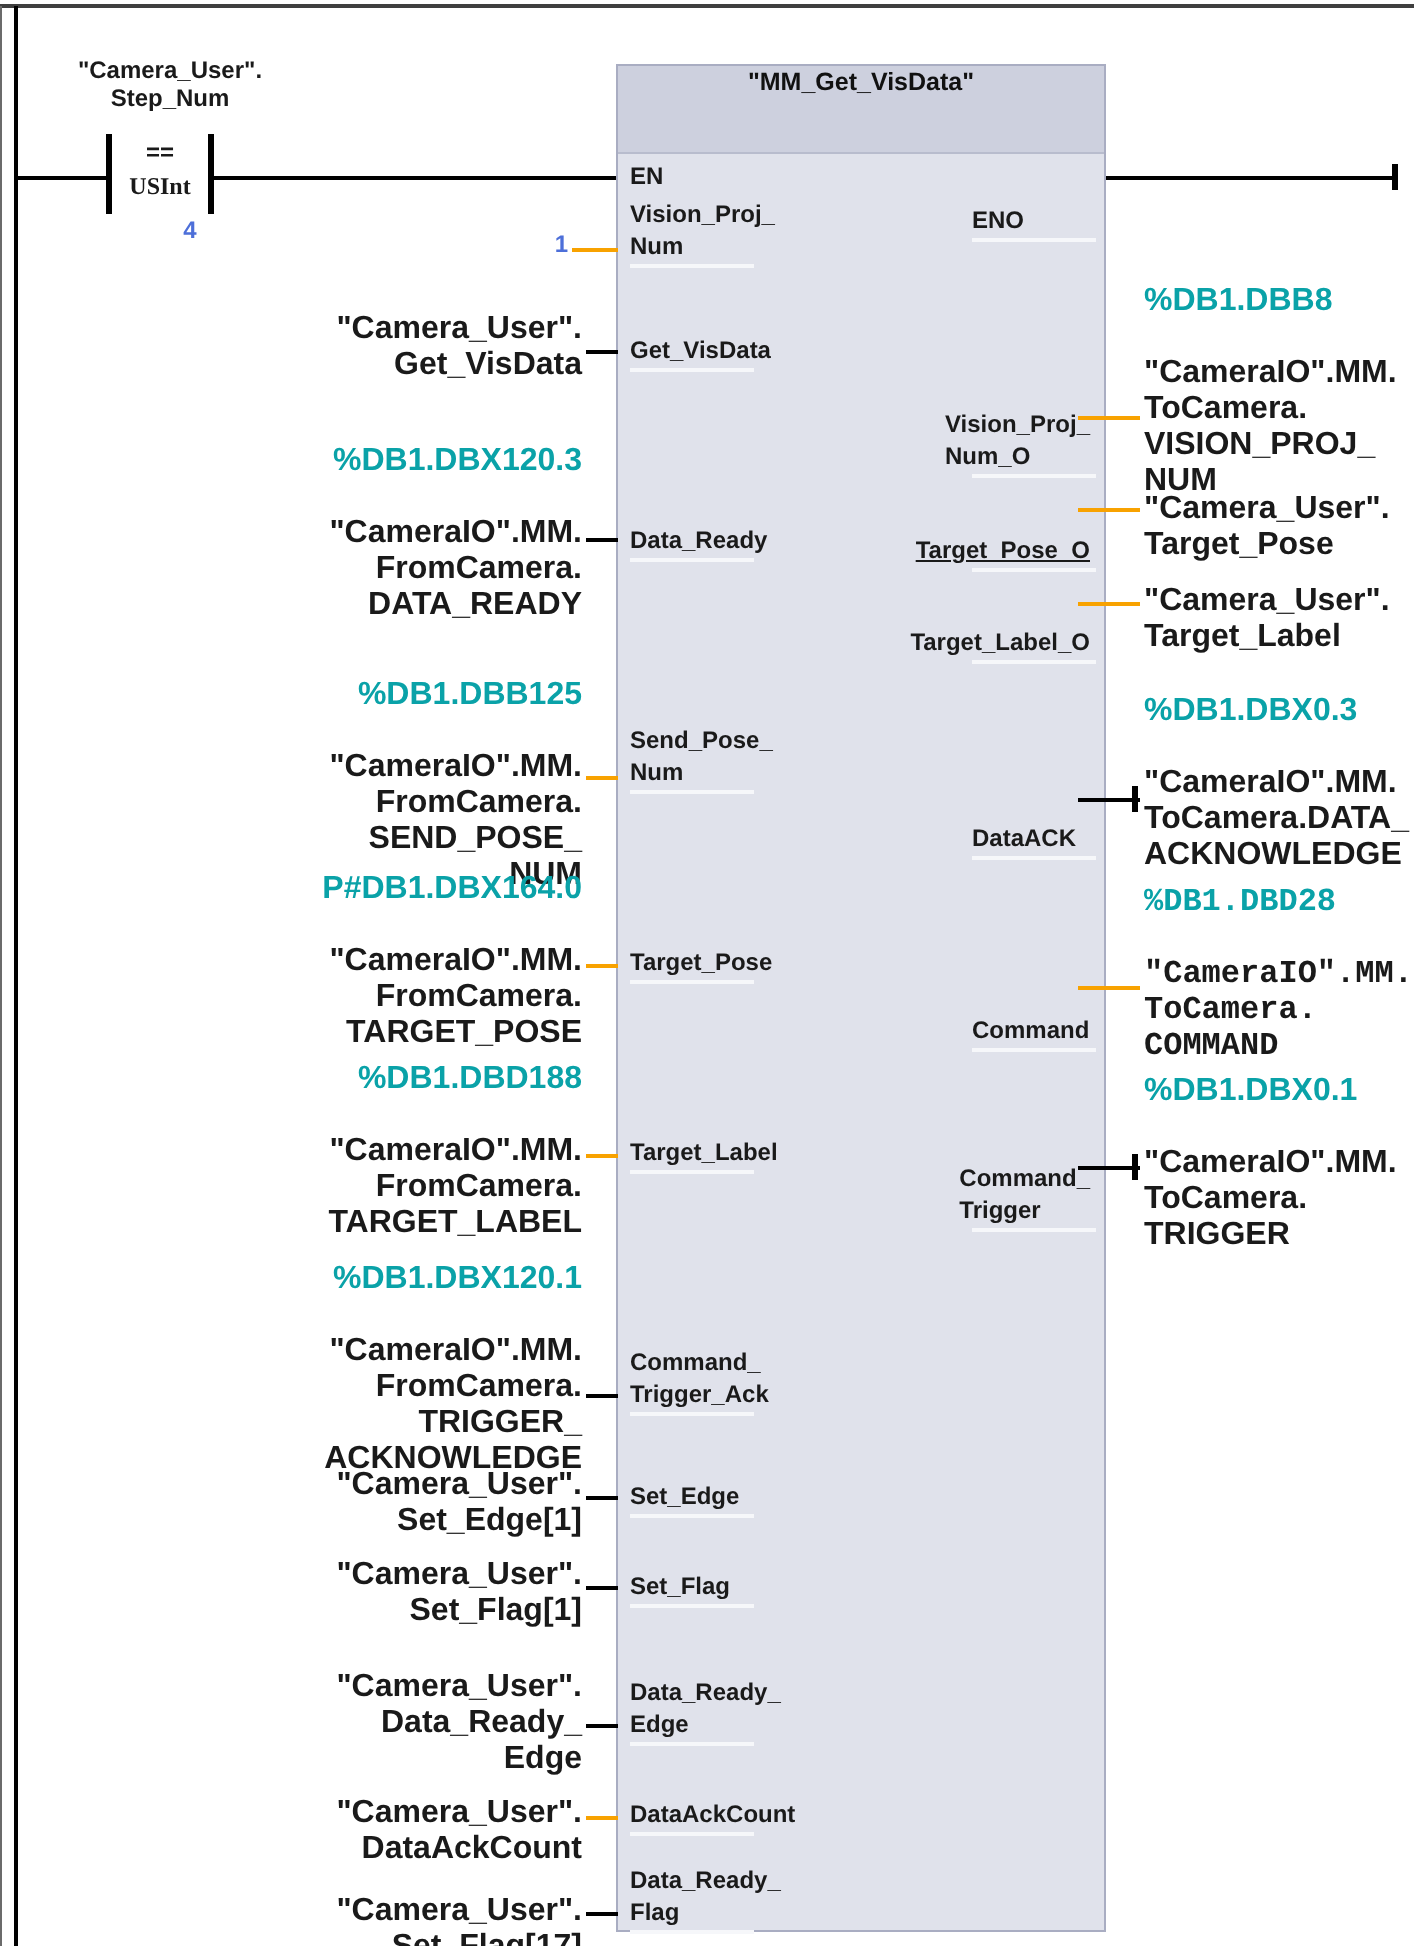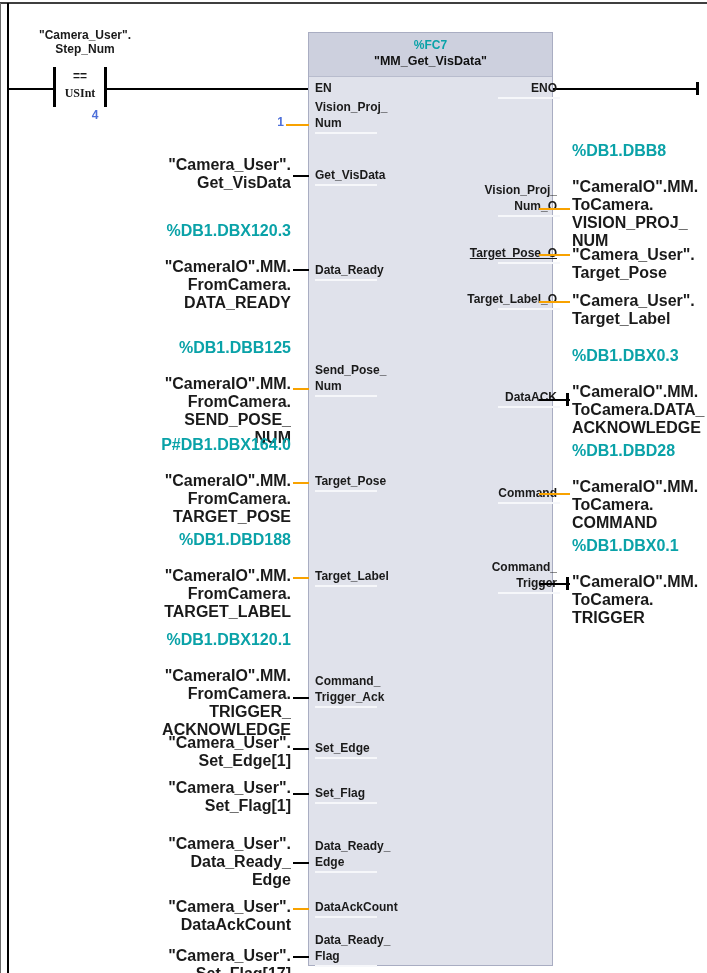--- a/index.html
+++ b/index.html
@@ -22,21 +22,21 @@
   .ctext{font-weight:bold;font-size:12px;color:#1a1a1a;text-align:center;line-height:14px;}
   .cval{font-weight:bold;font-size:12px;text-align:center;line-height:14px;}
   
   .fb{left:308px;top:32px;width:245px;height:934px;background:#E0E2EB;border:1px solid #A9ADC2;box-sizing:border-box;}
   .fb-header{height:43px;background:#CDD0DE;border-bottom:1px solid #B8BCCD;text-align:center;}
   .fb-addr{display:block;padding-top:4px;font-size:12px;font-weight:bold;line-height:16px;color:#0AA2A8;}
   .fb-name{display:block;font-size:12.5px;font-weight:bold;line-height:17px;color:#111;}
   
   .pin{font-weight:bold;font-size:12px;line-height:16px;color:#1a1a1a;white-space:pre-line;}
   .pin.in{left:315px;text-align:left;}
-  .pin.out{right:150px;text-align:right;}
+  .pin.out{right:162px;margin-top:22px;}
   .pin::after{content:"";display:block;width:62px;height:2px;background:#F6F7FA;margin-top:1px;}
   .pin.out::after{margin-left:auto;margin-right:-3px;}
   .pin.plain::after{display:none;}
   
   .op{font-weight:bold;font-size:16px;line-height:18px;color:#1a1a1a;white-space:pre-line;}
   .op.left{right:416px;text-align:right;}
   .op.right{left:572px;text-align:left;}
   .op .addr{display:block;color:#0AA2A8;}
   .const{font-weight:bold;font-size:12px;line-height:16px;color:#4D6FD9;right:423px;text-align:right;}
 </style>
@@ -57,21 +57,20 @@
   <div class="abs ctext" style="left:10px;top:28px;width:150px;">"Camera_User".
 Step_Num</div>
   <div class="abs cbar" style="left:53px;top:67px;"></div>
   <div class="abs cbar" style="left:104px;top:67px;"></div>
   <div class="abs ctext" style="left:53px;top:69px;width:54px;">==</div>
   <div class="abs ctext" style="left:48px;top:86px;width:64px;font-family:Liberation Serif, serif;">USInt</div>
   <div class="abs cval" style="left:60px;top:108px;width:70px;color:#4D6FD9;">4</div>
 
   <div class="abs fb">
     <div class="fb-header">
-      <span class="fb-addr">%FC7</span>
       <span class="fb-name">"MM_Get_VisData"</span>
     </div>
   </div>
 
   <div class="abs pin in plain" style="top:80px;">EN</div>
   <div class="abs pin out" style="top:80px;">ENO</div>
 
   <div class="abs pin in" style="top:99px;">Vision_Proj_
 Num</div>
   <div class="abs const" style="top:114px;">1</div>
@@ -201,21 +200,21 @@
   <div class="abs tick" style="left:566px;top:393px;"></div>
   <div class="abs op right" style="top:329px;">
     <span class="addr">%DB1.DBX0.3</span>
     <span>"CameraIO".MM.
 ToCamera.DATA_
 ACKNOWLEDGE</span>
   </div>
 
   <div class="abs pin out" style="top:485px;">Command</div>
   <div class="abs wire orange" style="left:539px;top:493px;width:31px;"></div>
-  <div class="abs op right" style="top:424px;">
+  <div class="abs op right" style="top:424px;font-family:Liberation Mono, monospace;">
     <span class="addr">%DB1.DBD28</span>
     <span>"CameraIO".MM.
 ToCamera.
 COMMAND</span>
   </div>
 
   <div class="abs pin out" style="top:559px;">Command_
 Trigger</div>
   <div class="abs wire" style="left:539px;top:583px;width:31px;"></div>
   <div class="abs tick" style="left:566px;top:577px;"></div>

